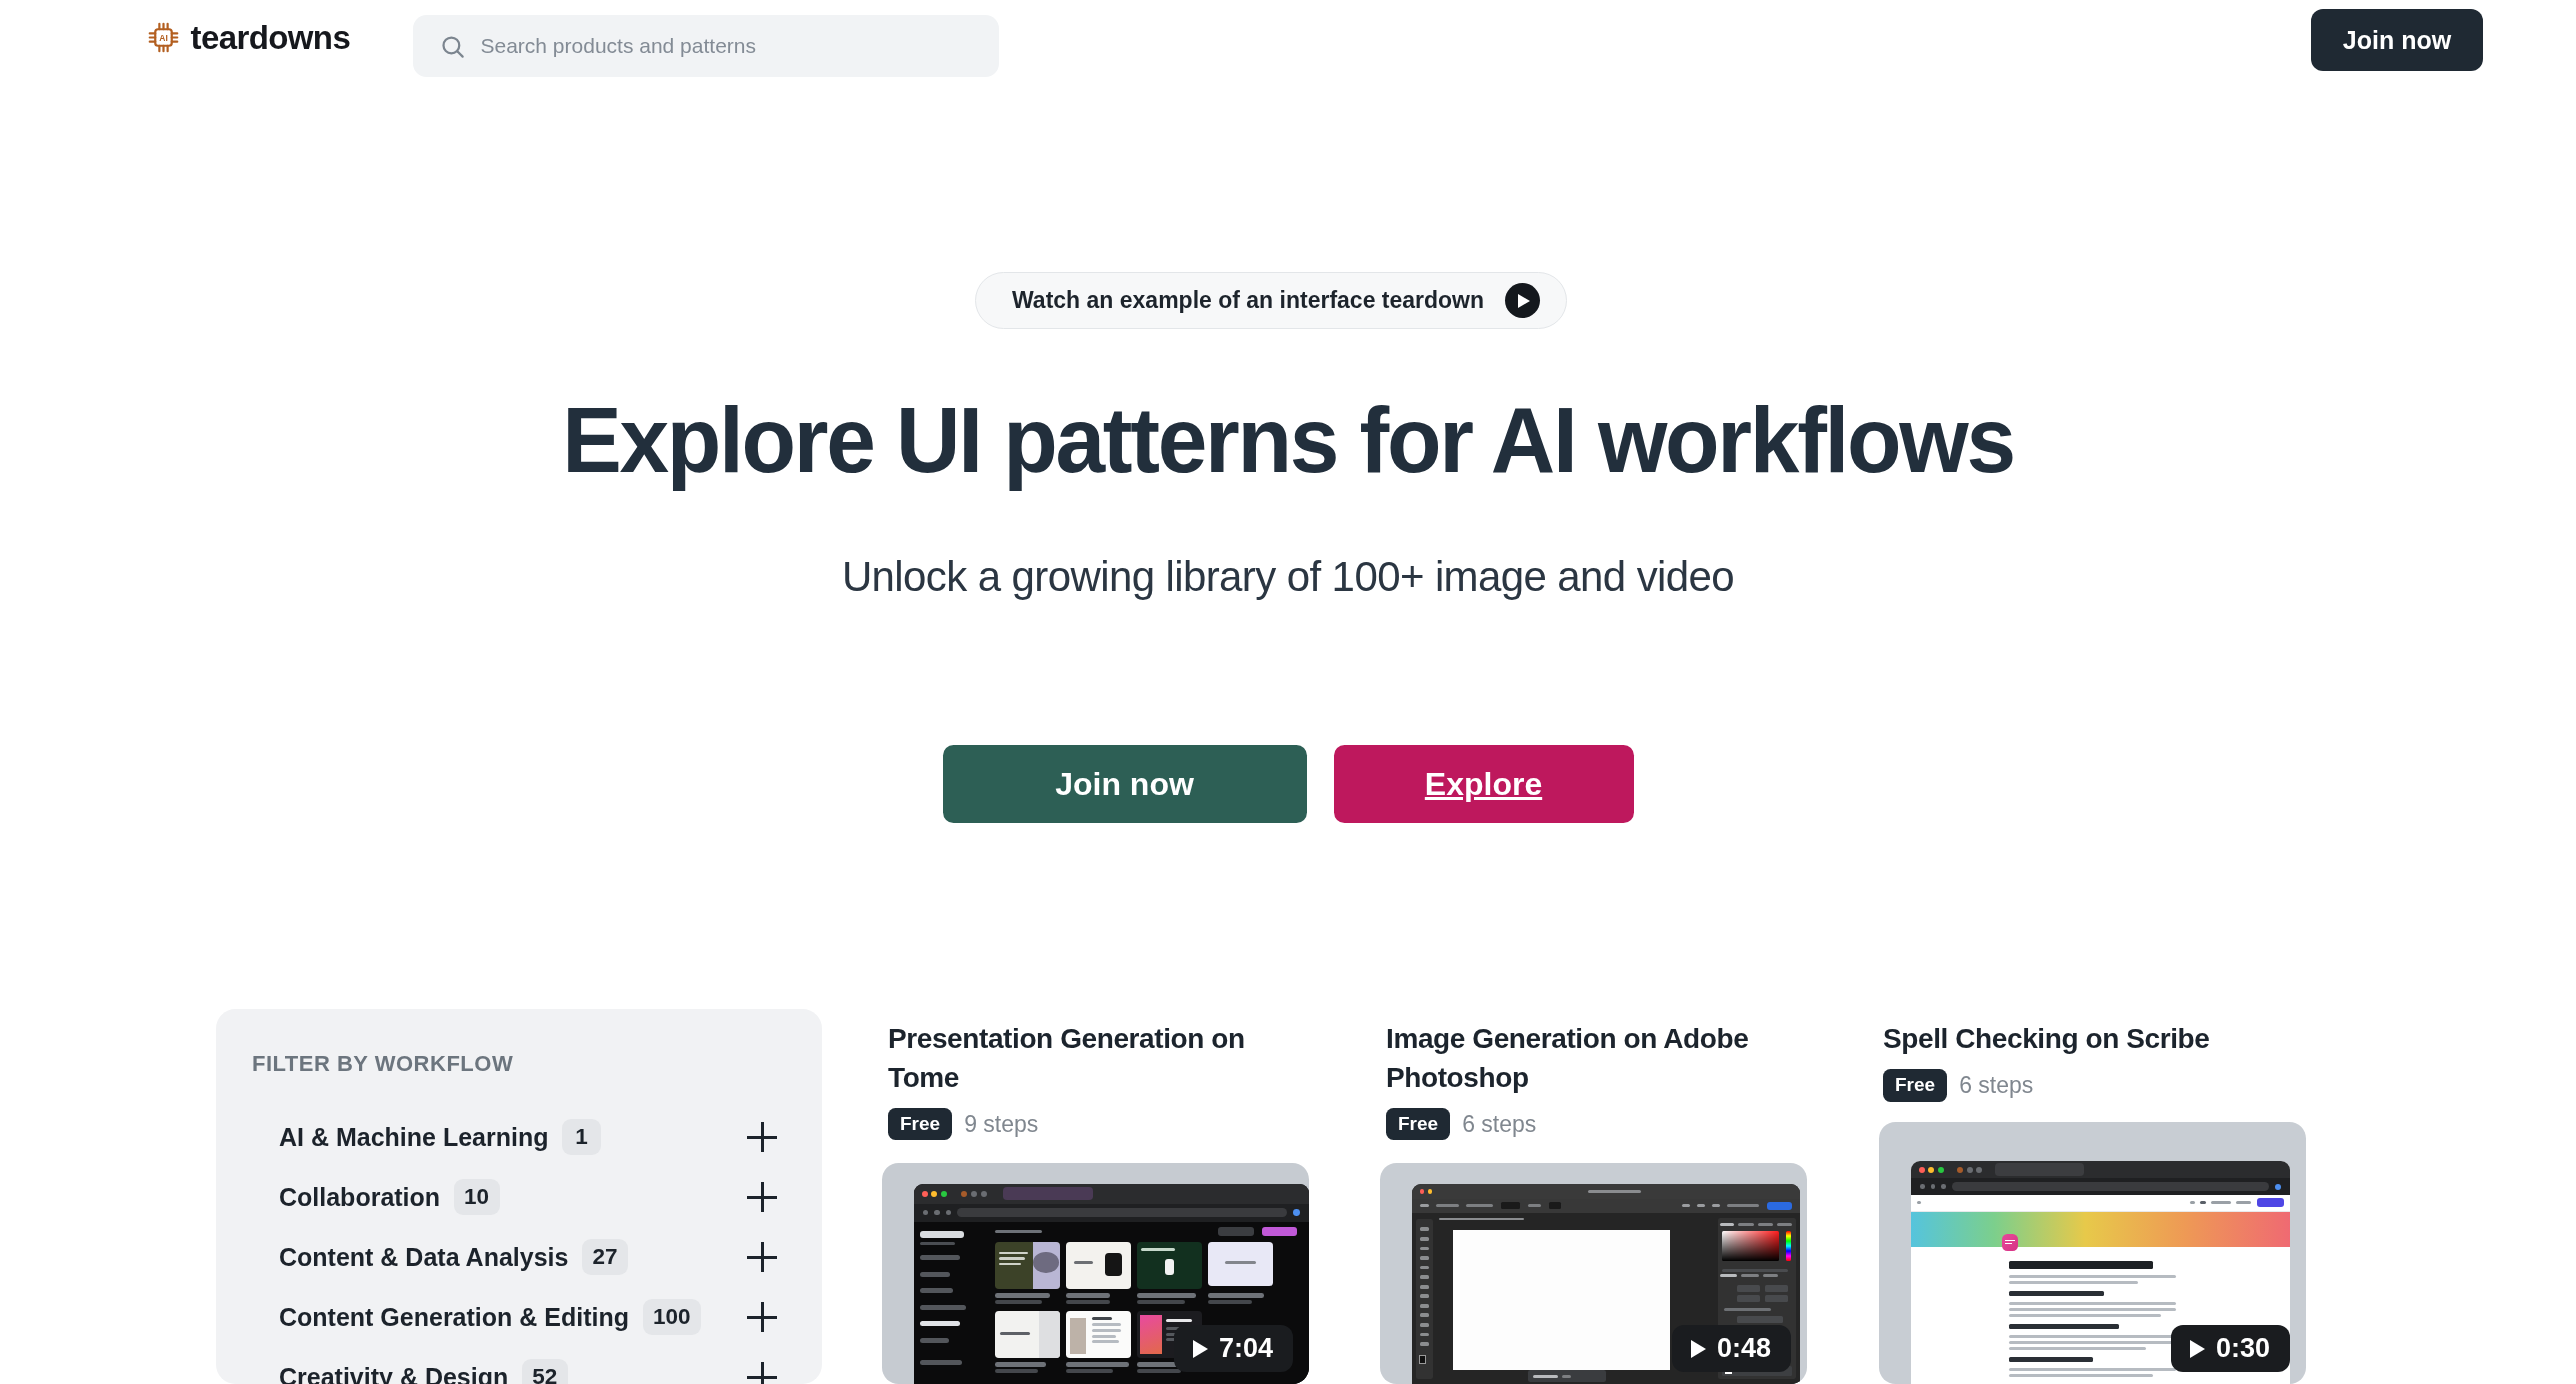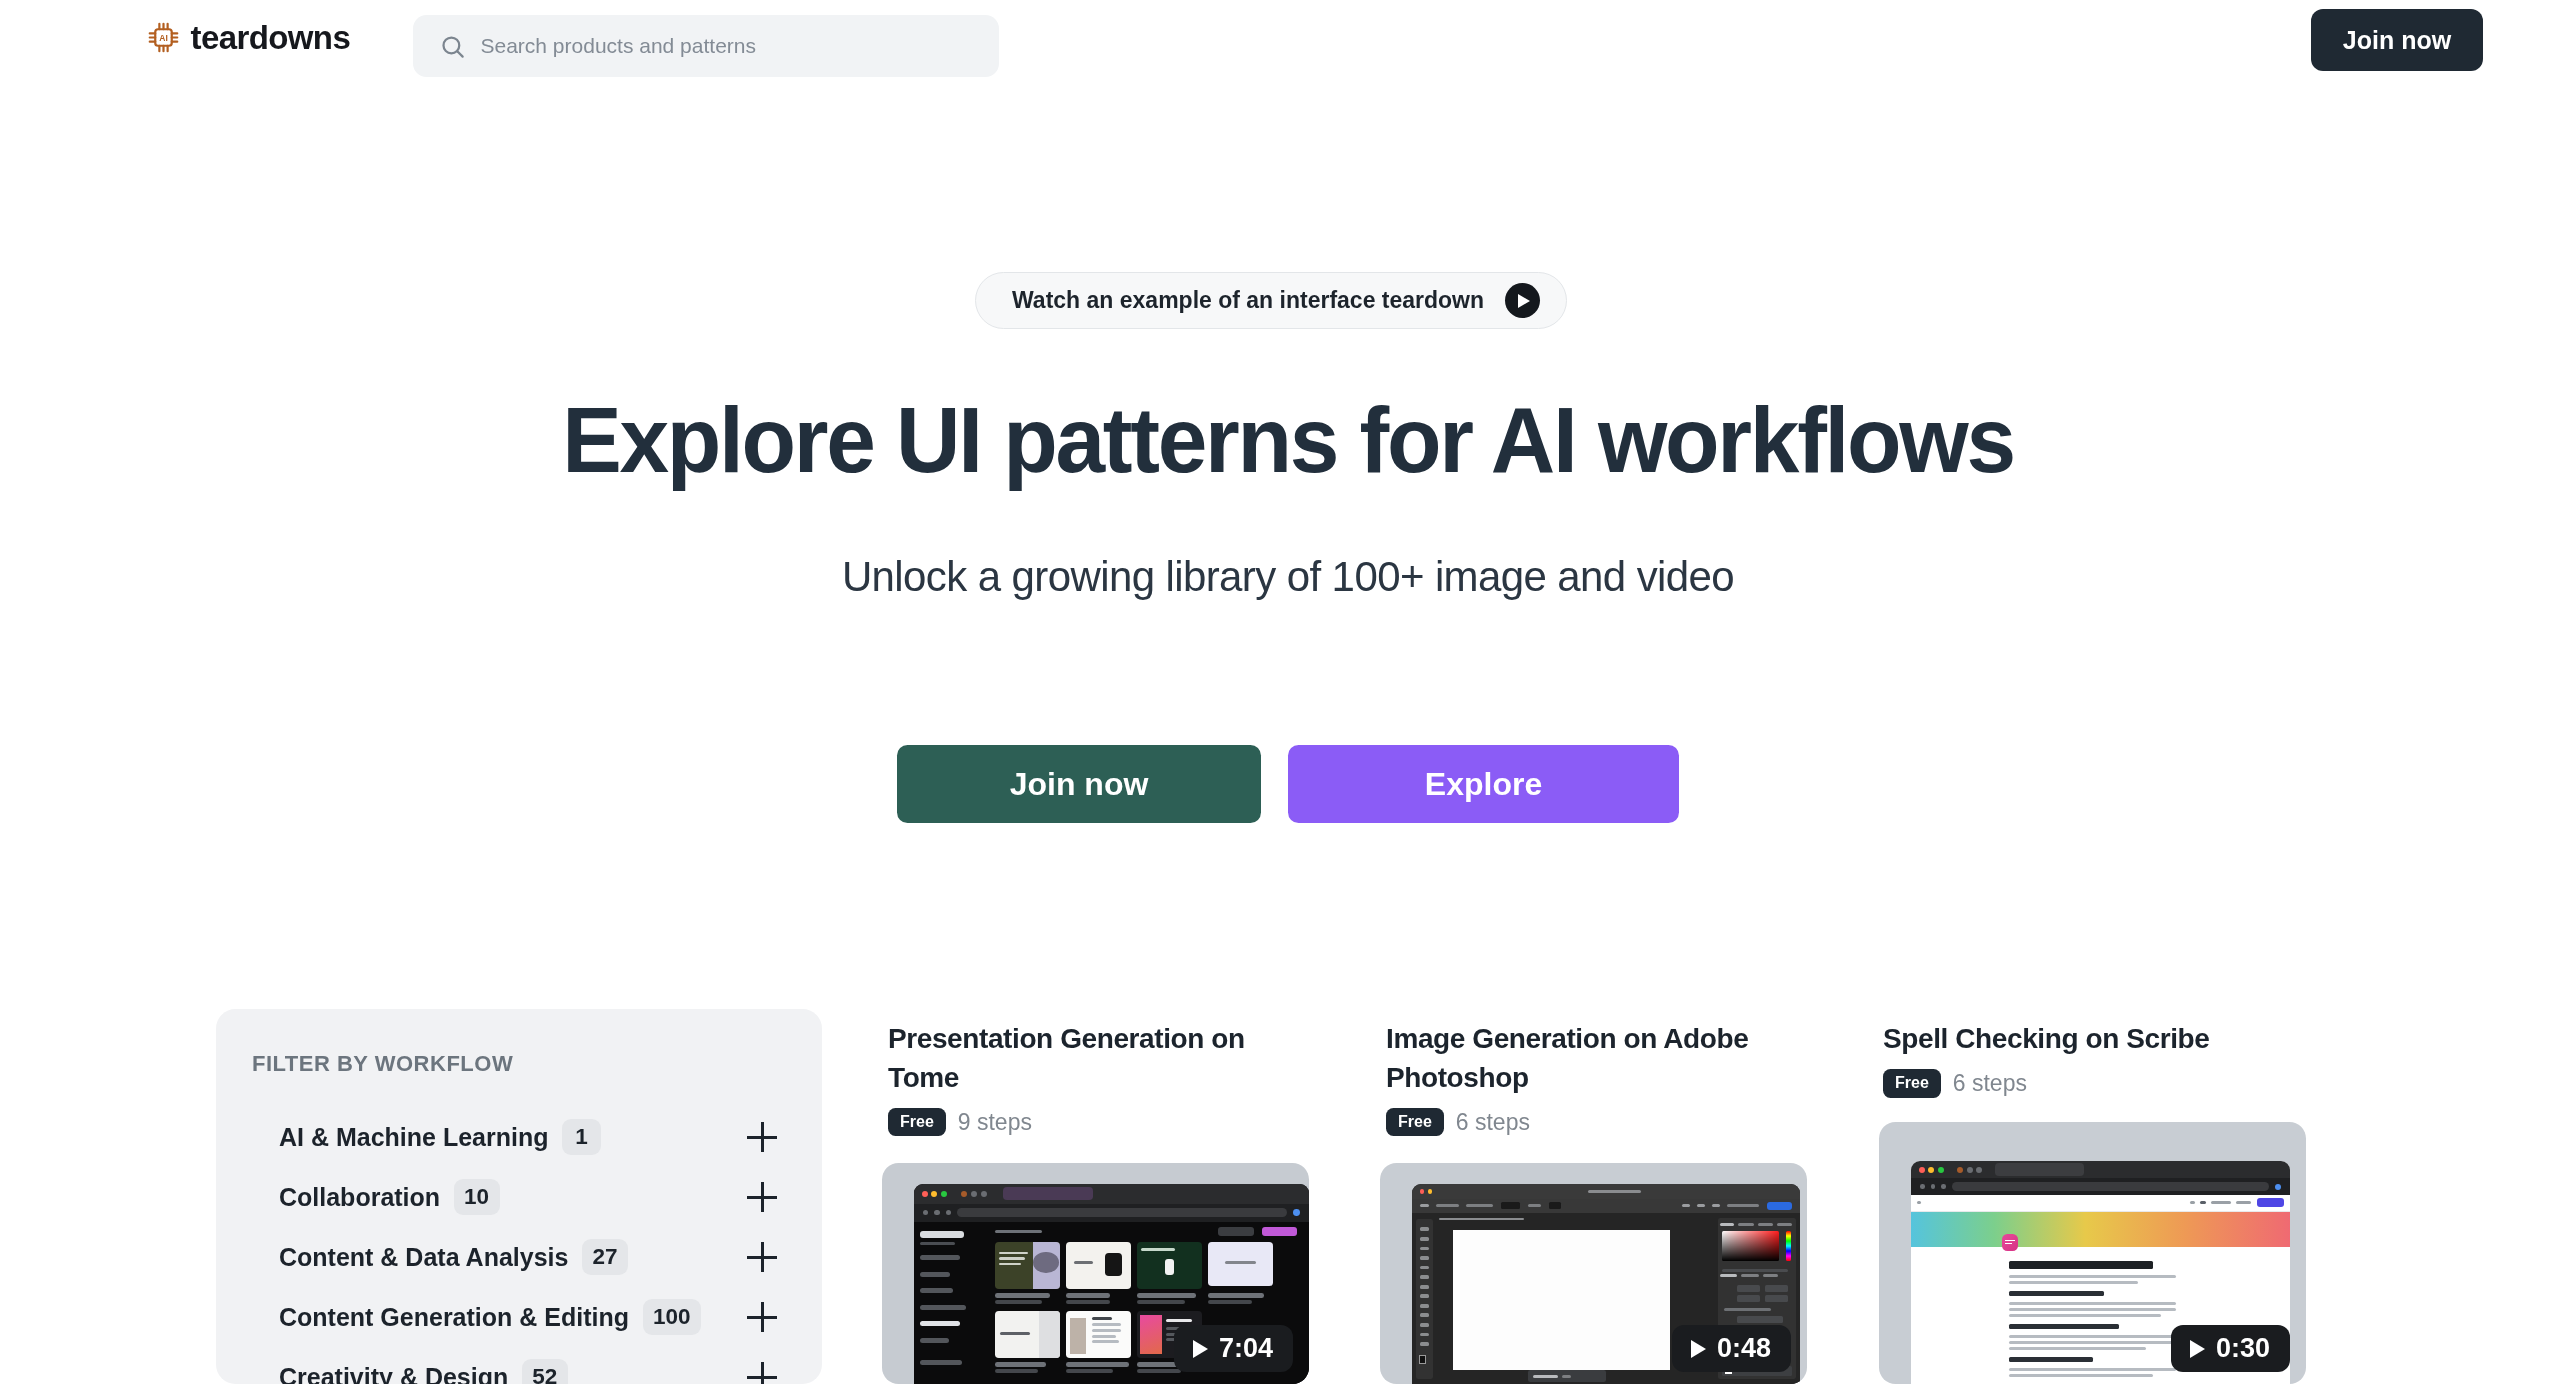--- a/index.html
+++ b/index.html
@@ -100,21 +100,21 @@
   .cta-row {
     position: absolute; top: 745px; left: 0; width: 2576px;
     display: flex; justify-content: center; gap: 27px;
   }
   .btn-cta {
     height: 78px; border: 0; border-radius: 10.5px;
     font-size: 32px; font-weight: 700; color: #ffffff;
     cursor: pointer; font-family: "Liberation Sans", sans-serif;
   }
   .btn-join { width: 364px; background: #2d5f55; }
-  .btn-explore { width: 391px; background: #8b5cf6; }
+  .btn-explore { width: 300px; background: #be185d; text-decoration: underline; }
 
   
   .filter-panel {
     position: absolute; left: 216px; top: 1009px;
     width: 606px; height: 375px;
     background: #f1f2f4; border-radius: 19.5px;
     padding: 42px 36px 0 36px; overflow: hidden;
   }
   .filter-title {
     font-size: 22px; font-weight: 600; color: #6c757e;
@@ -143,21 +143,21 @@
 
   
   .card { position: absolute; }
   .card-title {
     font-size: 28px; font-weight: 700; color: #1c242d;
     line-height: 1.38; letter-spacing: -0.4px;
   }
   .card-meta { display: flex; align-items: center; gap: 12px; margin-top: 10.5px; }
   .badge-free {
     background: #1f2933; color: #ffffff;
-    font-size: 16px; font-weight: 600;
+    font-size: 19px; font-weight: 600;
     padding: 5.3px 12px; border-radius: 7.5px;
   }
   .steps { font-size: 23px; color: #80878f; font-weight: 400; }
 
   .thumb {
     position: absolute; border-radius: 16.5px;
     background: #c6cbd1; overflow: hidden;
   }
   .duration {
     position: absolute; right: 16.5px; bottom: 12px;

